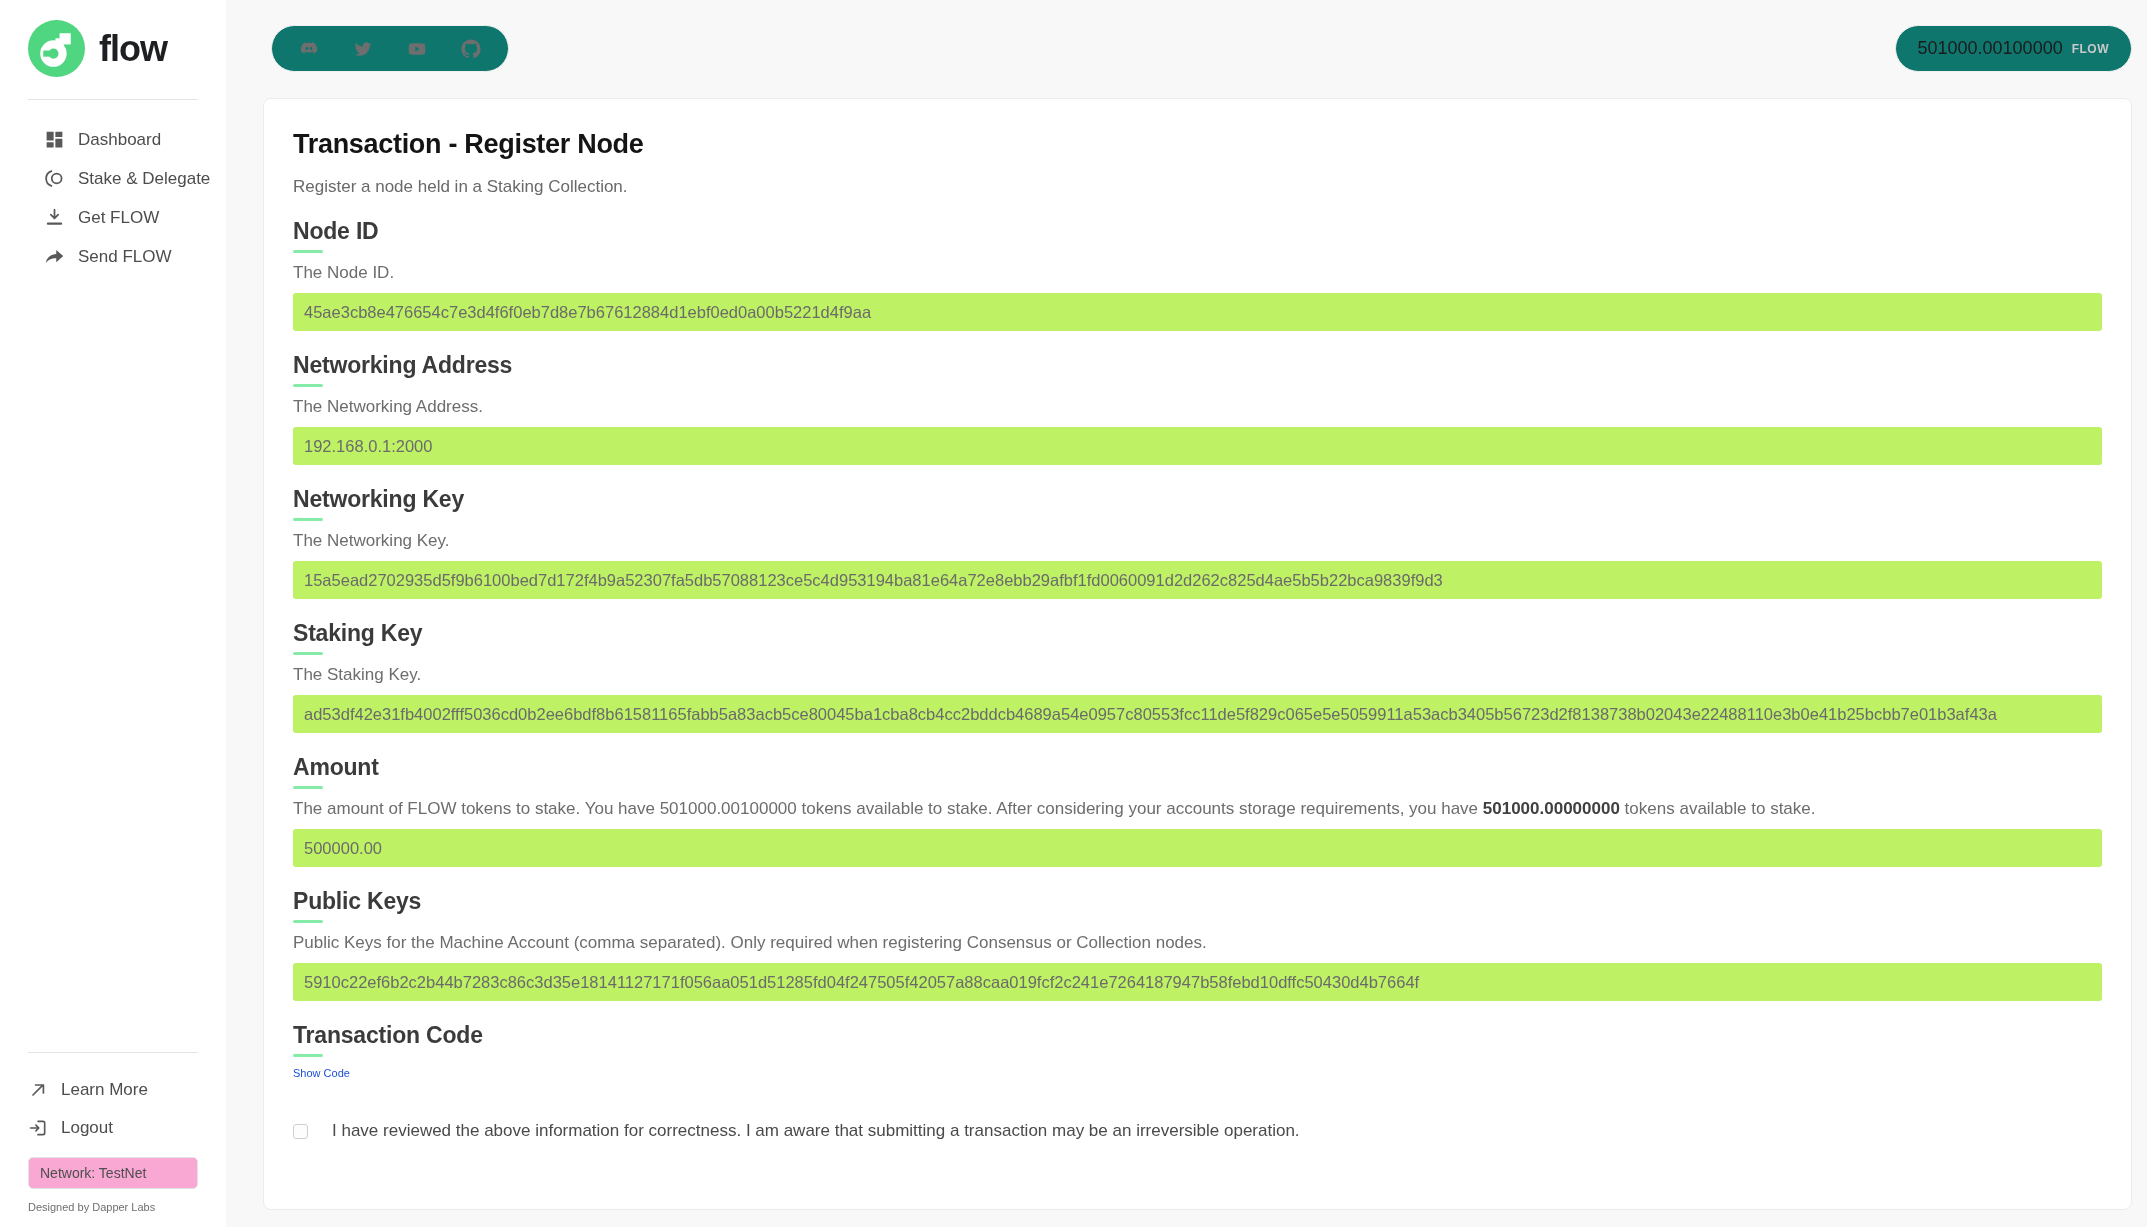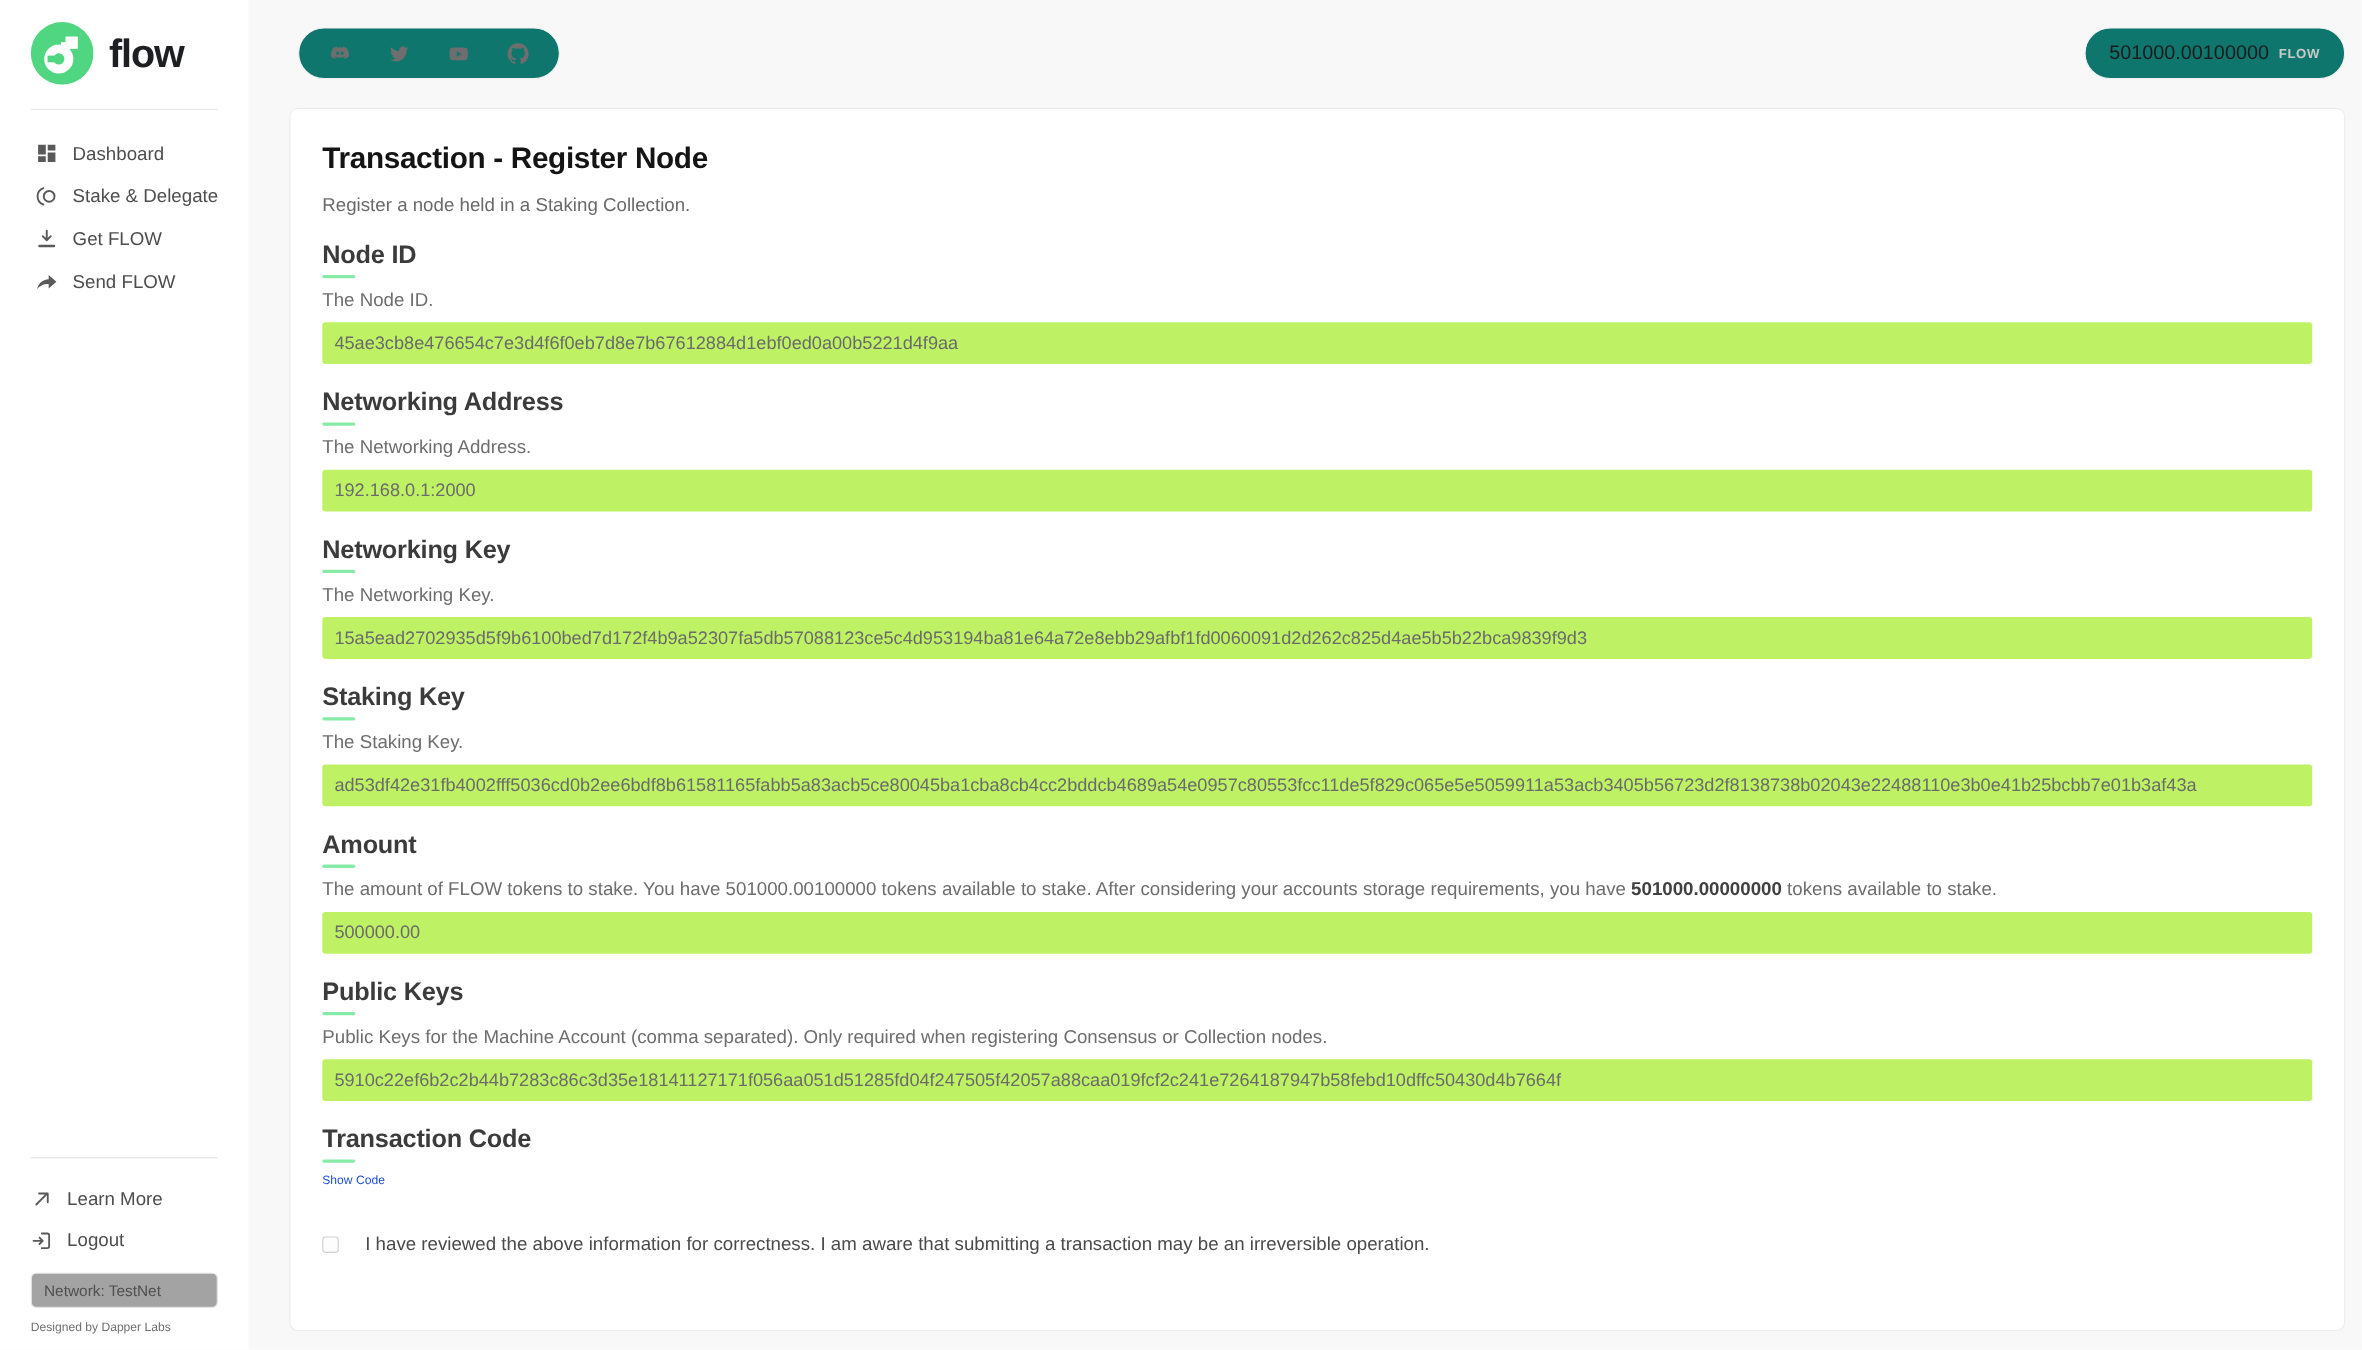--- a/index.html
+++ b/index.html
@@ -5,28 +5,28 @@
   * { margin:0; padding:0; box-sizing:border-box; }
   html,body { width:2147px; height:1227px; overflow:hidden; }
   body { font-family:"Liberation Sans", sans-serif; background:#f8f8f8; color:#333; }
 
   
   .sidebar { position:absolute; left:0; top:0; width:226px; height:1227px; background:#ffffff; }
   .logo-row { display:flex; align-items:center; gap:14px; margin:20px 0 0 28px; }
   .logo-badge { width:57px; height:57px; }
   .logo-word { font-size:36px; font-weight:800; color:#1e1f22; letter-spacing:-1px; }
   .side-divider { height:1px; background:#e4e4e4; margin:22px 28px 0 28px; }
-  .nav { list-style:none; margin:20px 0 0 4px;text-align:center; }
+  .nav { list-style:none; margin:20px 0 0 16px;text-align:center; }
   .nav-item { display:flex; align-items:center; gap:13px; padding:9px 0 9px 28px; cursor:pointer; color:#4d4d4d; font-size:17px; }
   .nav-item svg { width:21px; height:21px; flex:0 0 auto; }
   .side-footer { position:absolute; left:0; bottom:0; width:100%; }
   .side-footer .side-divider { margin-bottom:18px; }
   .footer-link { display:flex; align-items:center; gap:13px; padding:9px 0 9px 28px; cursor:pointer; color:#4d4d4d; font-size:17px; }
   .footer-link svg { width:20px; height:20px; }
-  .network-box { margin:10px 28px 0 28px; border:1px solid #e3e3e3; background:#a3a3a3; border-radius:5px; font-size:14px; color:#4f4f4f; padding:7px 0 7px 11px; }
+  .network-box { margin:10px 28px 0 28px; border:1px solid #e3e3e3; background:#f9a8d4; border-radius:5px; font-size:14px; color:#4f4f4f; padding:7px 0 7px 11px; }
   .credit { margin:12px 0 14px 28px; font-size:11px; color:#6f6f6f; }
 
   
   .main { position:absolute; left:263px; top:0; width:1869px; }
   .topbar { display:flex; justify-content:space-between; align-items:center; margin-top:25px; }
   .pill { background:#0f766e; border:1px solid #f0f0f0; border-radius:24px; height:47px; display:flex; align-items:center; }
   .social-pill { padding:0 27px; gap:34px; margin-left:8px; }
   .social-btn { width:20px; height:20px; color:#6e6e6e; cursor:pointer; display:flex; align-items:center; }
   .social-btn svg { width:20px; height:20px; }
   .balance-pill { padding:0 22px; gap:9px; }

